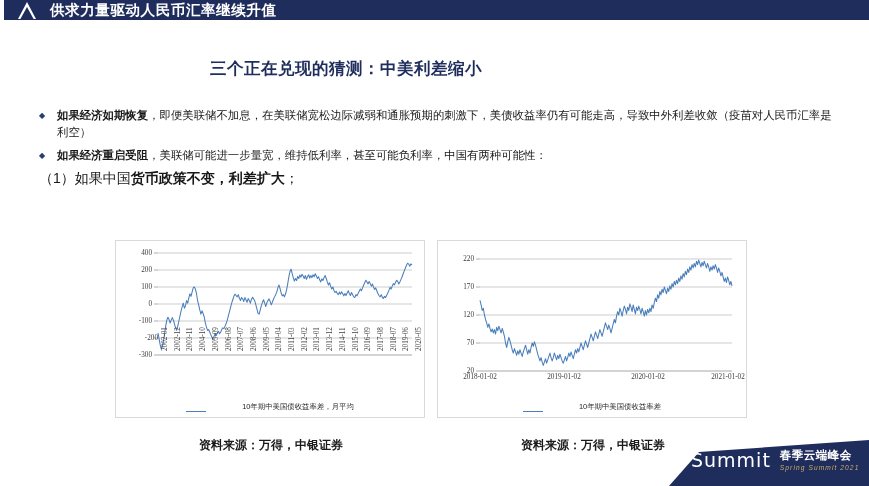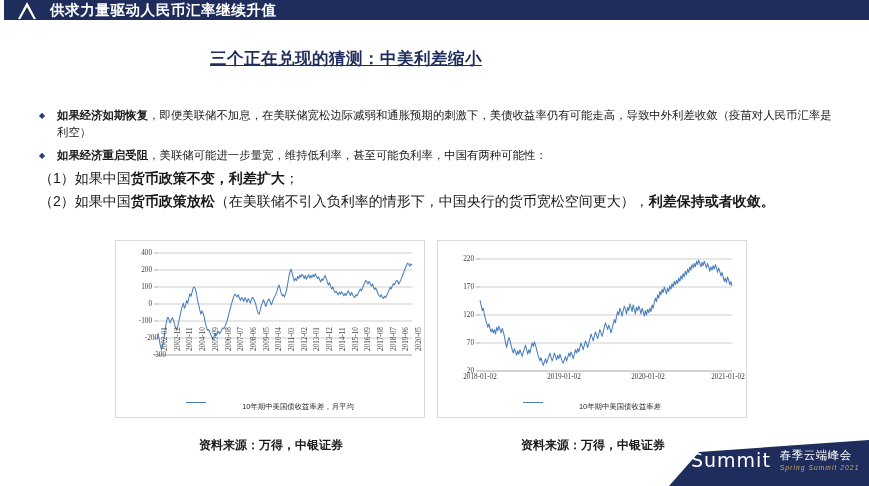--- a/index.html
+++ b/index.html
@@ -24,27 +24,26 @@
   #header-title {
     color: #ffffff;
     font-size: 14.5px;
     font-weight: bold;
     letter-spacing: 0.6px;
     white-space: nowrap;
   }
 
   
   #slide-title {
-    position: absolute; left: 0; top: 48px; width: 692px;
+    position: absolute; left: 0; top: 58px; width: 692px;
     text-align: center;
     color: #1f2d5c;
     font-size: 16.5px;
     font-weight: bold;
     letter-spacing: 0.5px;
-    text-decoration: underline;
   }
 
   
   #body-text {
     position: absolute; left: 35px; top: 107px; width: 800px;
     color: #181818;
   }
   .bullet-row {
     display: flex;
     align-items: flex-start;
@@ -89,21 +88,21 @@
     white-space: nowrap;
   }
   .ylab { text-align: right; width: 30px; }
   .xlab-rot {
     transform-origin: left top;
     transform: rotate(-90deg);
   }
 
   .legend-row {
     position: absolute;
-    display: flex; align-items: flex-start;
+    display: flex; align-items: flex-end;
     justify-content: center;
     width: 100%;
     bottom: 5px; left: 0; gap: 32px;
   }
   .legend-line {
     width: 20px; height: 0;
     border-top: 1.6px solid #4a7ebb;
     margin-right: 4px;
   }
   .legend-text {
@@ -141,21 +140,21 @@
     color: #ffffff;
     font-size: 19px;
     letter-spacing: 1px;
     font-family: "DejaVu Sans", sans-serif;
     line-height: 19px;
   }
   #logo-cn-block { margin-left: 9px; }
   #logo-cn {
     color: #ffffff;
     font-size: 11.5px;
-    font-weight: normal;
+    font-weight: bold;
     letter-spacing: 0.5px;
     line-height: 13px;
   }
   #logo-en {
     color: #c9ad6a;
     font-size: 6.6px;
     font-style: italic;
     letter-spacing: 1.1px;
     line-height: 9px;
     margin-top: 1px;
@@ -182,21 +181,20 @@
     <span class="bullet-text"><span class="b">如果经济如期恢复</span><span>，即便美联储不加息，在美联储宽松边际减弱和通胀预期的刺激下，美债收益率仍有可能走高，导致中外利差收敛（疫苗对人民币汇率是利空）</span></span>
   </div>
 
   <div class="bullet-row">
     <span class="bullet-marker">◆</span>
     <span class="bullet-text"><span class="b">如果经济重启受阻</span><span>，美联储可能进一步量宽，维持低利率，甚至可能负利率，中国有两种可能性：</span></span>
   </div>
 
   <div class="num-row"><span>（1）如果中国</span><span class="b">货币政策不变，利差扩大</span><span>；</span></div>
 
-  <div class="num-row"><span>（2）如果中国</span><span class="b">货币政策放松</span><span>（在美联储不引入负利率的情形下，中国央行的货币宽松空间更大），</span><span class="b">利差保持或者收敛。</span></div>
 
 </div>
 
 <div class="chart-panel" id="chart-panel-left">
   <div class="plot-wrap" id="plot-left">
       <svg class="plot-svg" width="308" height="176">
         <line x1="42" x2="296" y1="114" y2="114" stroke="#b7b7b7" stroke-width="0.7"></line>
         <line x1="38" x2="42" y1="114" y2="114" stroke="#8a8a8a" stroke-width="0.7"></line>
         <line x1="42" x2="296" y1="97" y2="97" stroke="#b7b7b7" stroke-width="0.7"></line>
         <line x1="38" x2="42" y1="97" y2="97" stroke="#8a8a8a" stroke-width="0.7"></line>
@@ -206,21 +204,21 @@
         <line x1="38" x2="42" y1="63" y2="63" stroke="#8a8a8a" stroke-width="0.7"></line>
         <line x1="42" x2="296" y1="46" y2="46" stroke="#b7b7b7" stroke-width="0.7"></line>
         <line x1="38" x2="42" y1="46" y2="46" stroke="#8a8a8a" stroke-width="0.7"></line>
         <line x1="42" x2="296" y1="29" y2="29" stroke="#b7b7b7" stroke-width="0.7"></line>
         <line x1="38" x2="42" y1="29" y2="29" stroke="#8a8a8a" stroke-width="0.7"></line>
         <line x1="42" x2="296" y1="12" y2="12" stroke="#b7b7b7" stroke-width="0.7"></line>
         <line x1="38" x2="42" y1="12" y2="12" stroke="#8a8a8a" stroke-width="0.7"></line>
         <line x1="42" x2="296" y1="114" y2="114" stroke="#b7b7b7" stroke-width="0.8"></line>
         <polyline points="42.00,91.90 43.10,97.85 44.20,103.80 45.30,108.05 46.40,105.50 47.50,99.55 48.60,92.75 49.70,85.10 50.80,79.15 51.90,76.26 53.00,78.30 54.10,82.04 55.19,79.15 56.29,76.60 57.39,79.15 58.49,83.06 59.59,86.80 60.69,89.35 61.79,85.10 62.89,80.00 63.99,74.90 65.09,69.80 66.19,65.55 67.29,62.15 68.39,67.25 69.49,64.70 70.59,59.60 71.69,62.15 72.79,57.05 73.89,52.80 74.99,55.35 76.09,51.10 77.19,46.85 78.29,46.00 79.39,48.04 80.48,52.46 81.58,59.60 82.68,63.85 83.78,68.95 84.88,73.20 85.98,69.80 87.08,72.35 88.18,75.75 89.28,81.70 90.38,85.95 91.48,89.35 92.58,88.50 93.68,91.05 94.78,93.60 95.88,96.15 96.98,97.85 98.08,95.30 99.18,92.75 100.28,94.45 101.38,91.90 102.48,90.20 103.58,92.75 104.68,91.05 105.77,88.50 106.87,86.80 107.97,87.65 109.07,85.10 110.17,82.55 111.27,79.15 112.37,74.90 113.47,70.65 114.57,66.40 115.67,62.15 116.77,58.75 117.87,55.35 118.97,53.14 120.07,54.50 121.17,55.86 122.27,53.65 123.37,57.05 124.47,59.60 125.57,56.54 126.67,57.90 127.77,60.45 128.87,56.54 129.97,58.75 131.06,61.30 132.16,57.56 133.26,59.60 134.36,62.15 135.46,58.24 136.56,56.20 137.66,57.90 138.76,59.94 139.86,63.85 140.96,68.10 142.06,72.35 143.16,73.20 144.26,68.95 145.36,64.70 146.46,61.30 147.56,58.75 148.66,62.15 149.76,65.55 150.86,61.64 151.96,59.60 153.06,57.90 154.16,60.45 155.26,63.85 156.35,61.30 157.45,58.24 158.55,55.86 159.65,53.65 160.75,51.10 161.85,46.85 162.95,43.96 164.05,47.70 165.15,51.95 166.25,54.84 167.35,53.65 168.45,55.86 169.55,52.80 170.65,48.55 171.75,42.60 172.85,35.80 173.95,30.70 175.05,28.15 176.15,32.40 177.25,36.65 178.35,40.05 179.45,37.50 180.55,39.54 181.65,35.46 182.74,37.50 183.84,34.10 184.94,36.14 186.04,33.25 187.14,34.95 188.24,37.50 189.34,34.44 190.44,38.35 191.54,35.80 192.64,33.76 193.74,37.16 194.84,34.44 195.94,36.65 197.04,33.76 198.14,35.80 199.24,32.74 200.34,34.95 201.44,37.50 202.54,35.80 203.64,38.86 204.74,40.90 205.84,37.84 206.94,39.54 208.03,36.65 209.13,34.44 210.23,37.50 211.33,40.90 212.43,43.96 213.53,41.75 214.63,45.15 215.73,48.04 216.83,46.00 217.93,49.40 219.03,51.44 220.13,50.25 221.23,52.46 222.33,53.65 223.43,51.10 224.53,53.14 225.63,50.76 226.73,52.80 227.83,54.84 228.93,52.46 230.03,54.50 231.13,51.95 232.23,49.74 233.32,52.46 234.42,54.50 235.52,51.44 236.62,53.65 237.72,55.86 238.82,56.54 239.92,53.65 241.02,54.84 242.12,52.46 243.22,50.25 244.32,48.04 245.42,49.74 246.52,46.85 247.62,44.30 248.72,41.75 249.82,39.20 250.92,40.90 252.02,42.94 253.12,40.56 254.22,42.60 255.32,45.15 256.42,42.94 257.52,46.00 258.61,48.55 259.71,46.85 260.81,49.74 261.91,52.46 263.01,54.50 264.11,55.86 265.21,53.65 266.31,56.20 267.41,57.56 268.51,55.35 269.61,56.54 270.71,54.16 271.81,51.95 272.91,49.40 274.01,46.34 275.11,48.04 276.21,45.15 277.31,42.60 278.41,43.96 279.51,41.24 280.61,39.20 281.71,40.56 282.81,42.94 283.90,40.90 285.00,38.35 286.10,35.80 287.20,32.74 288.30,29.85 289.40,26.96 290.50,24.24 291.60,22.20 292.70,23.05 293.80,25.26 294.90,22.88 296.00,23.90" fill="none" stroke="#4a7ebb" stroke-width="1.05" stroke-linejoin="round"></polyline>
       </svg>
-      <div class="axis-label ylab" style="left: 20px; top: 109.5px;">-300</div>
+      <div class="axis-label ylab" style="left: 6px; top: 109.5px;">-300</div>
       <div class="axis-label ylab" style="left: 12px; top: 92.5px;">-200</div>
       <div class="axis-label ylab" style="left: 6px; top: 75.5px;">-100</div>
       <div class="axis-label ylab" style="left: 6px; top: 58.5px;">0</div>
       <div class="axis-label ylab" style="left: 6px; top: 41.5px;">100</div>
       <div class="axis-label ylab" style="left: 6px; top: 24.5px;">200</div>
       <div class="axis-label ylab" style="left: 6px; top: 7.5px;">400</div>
       <div class="axis-label xlab-rot" style="left: 45px; top: 110px;">2002-01</div>
       <div class="axis-label xlab-rot" style="left: 57.7px; top: 110px;">2002-12</div>
       <div class="axis-label xlab-rot" style="left: 70.4px; top: 110px;">2003-11</div>
       <div class="axis-label xlab-rot" style="left: 83.1px; top: 110px;">2004-10</div>

